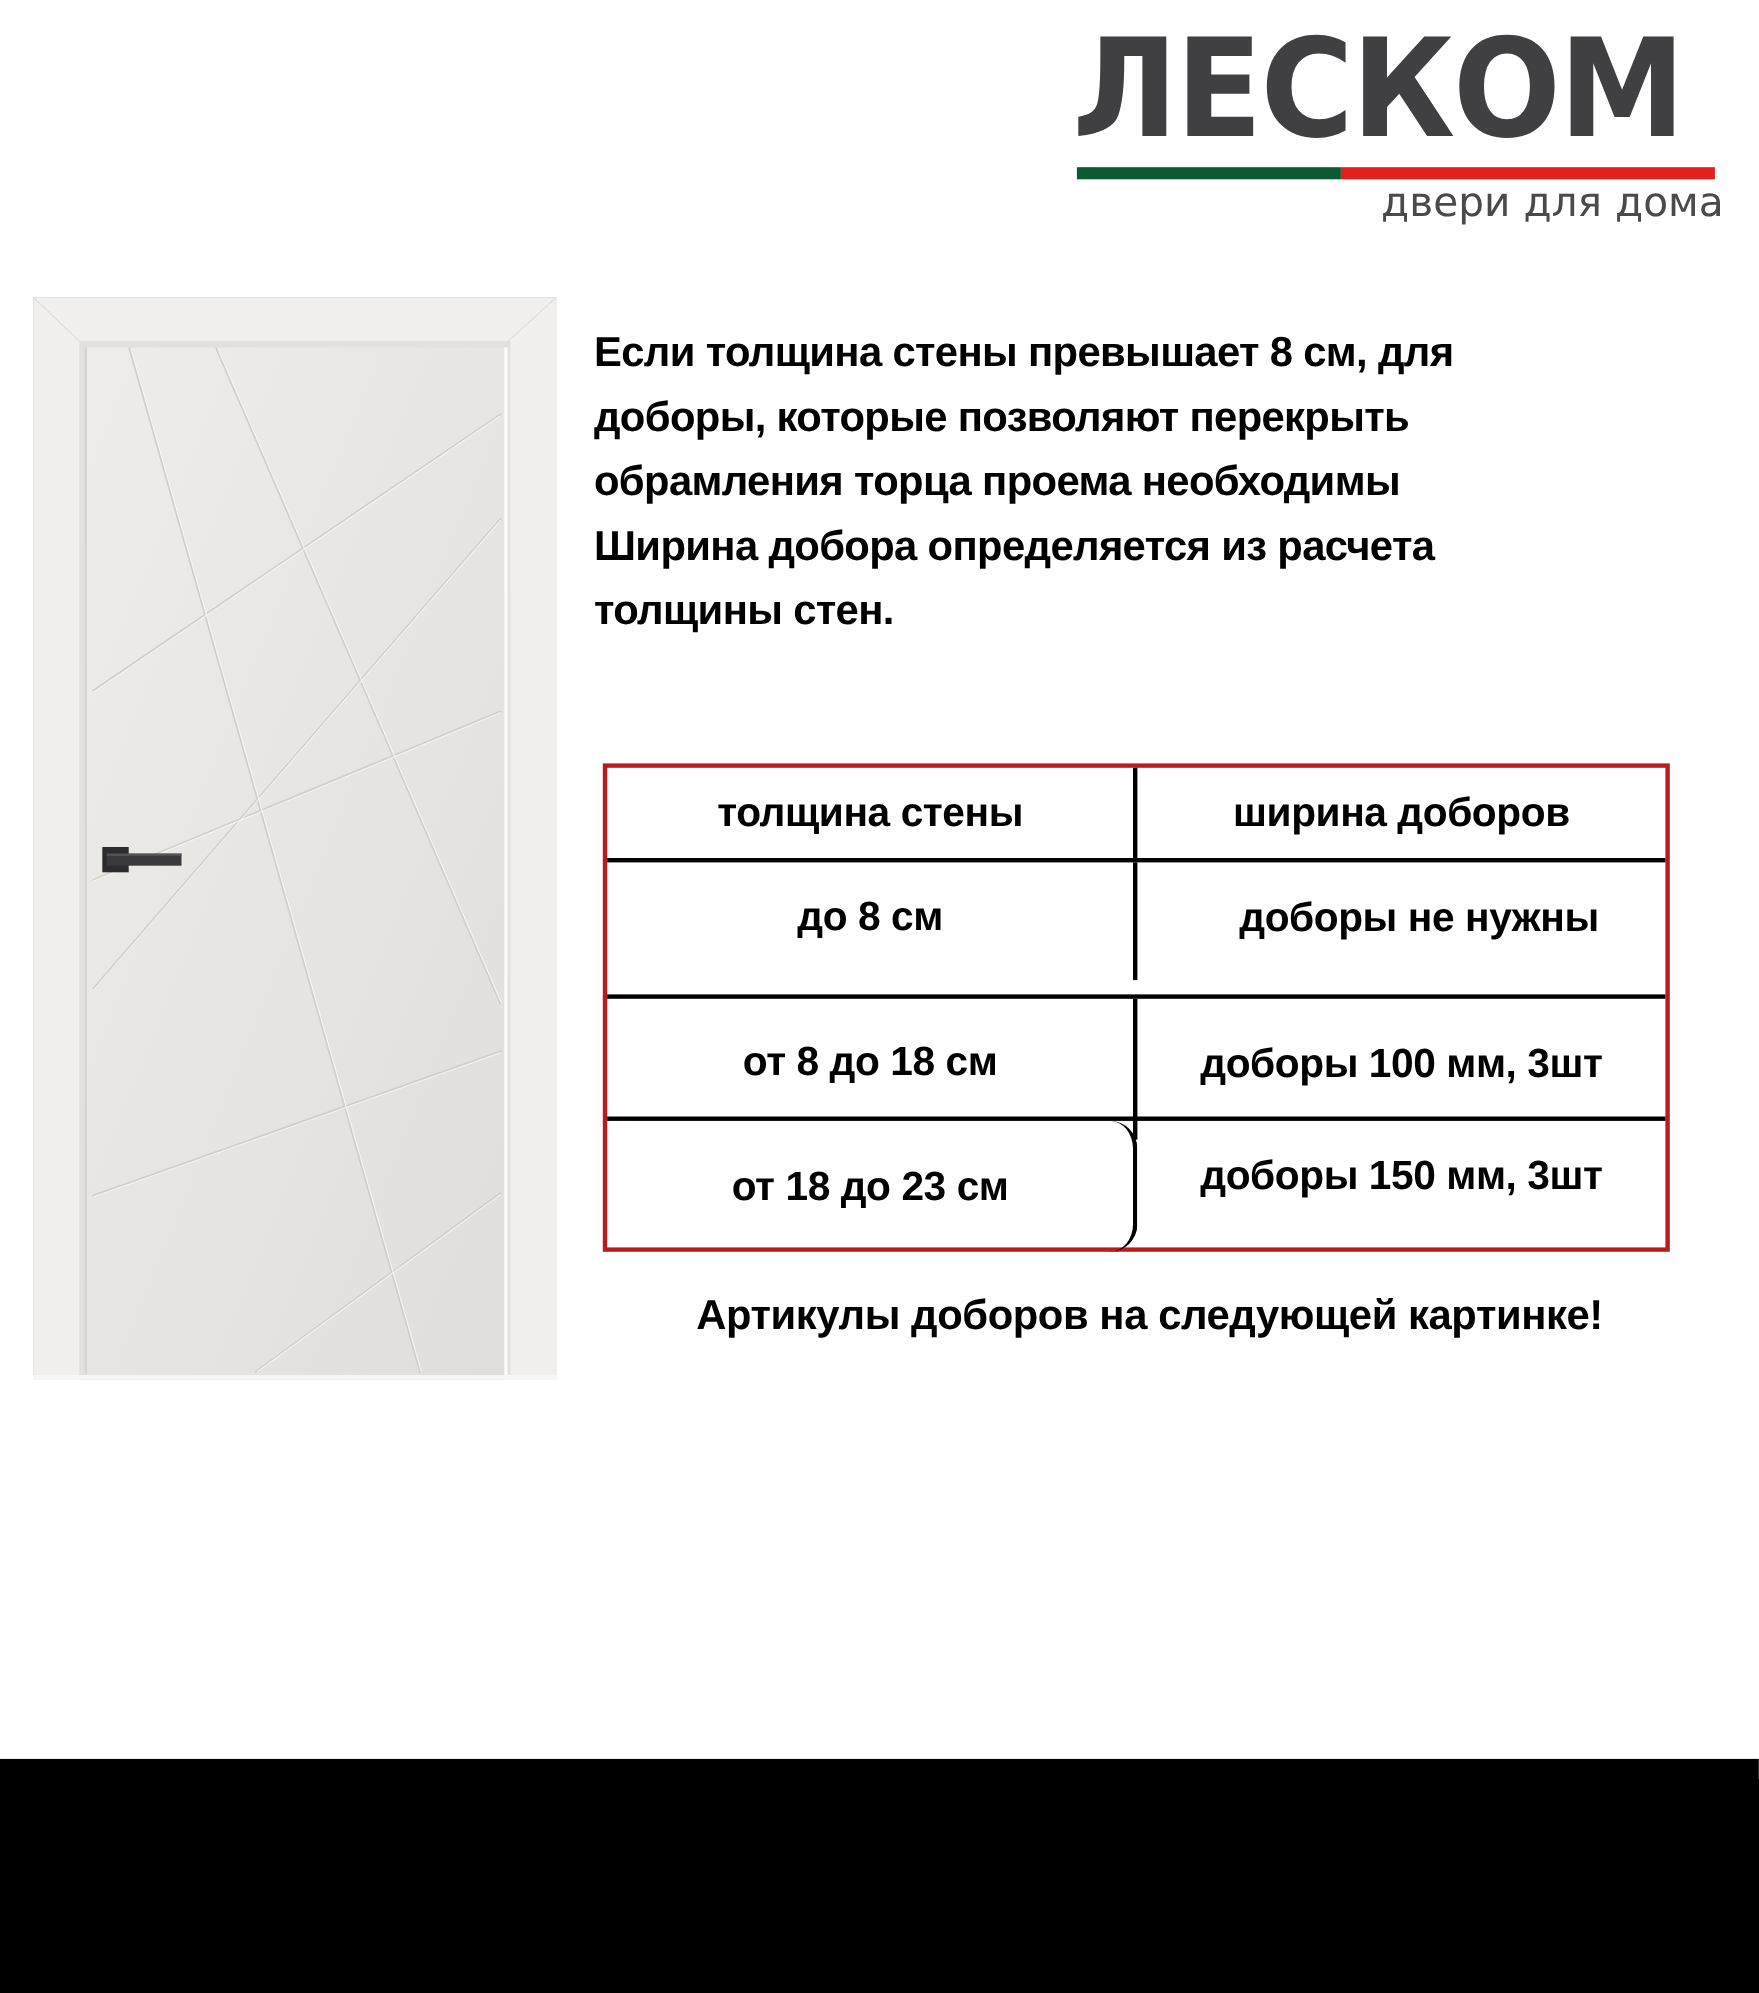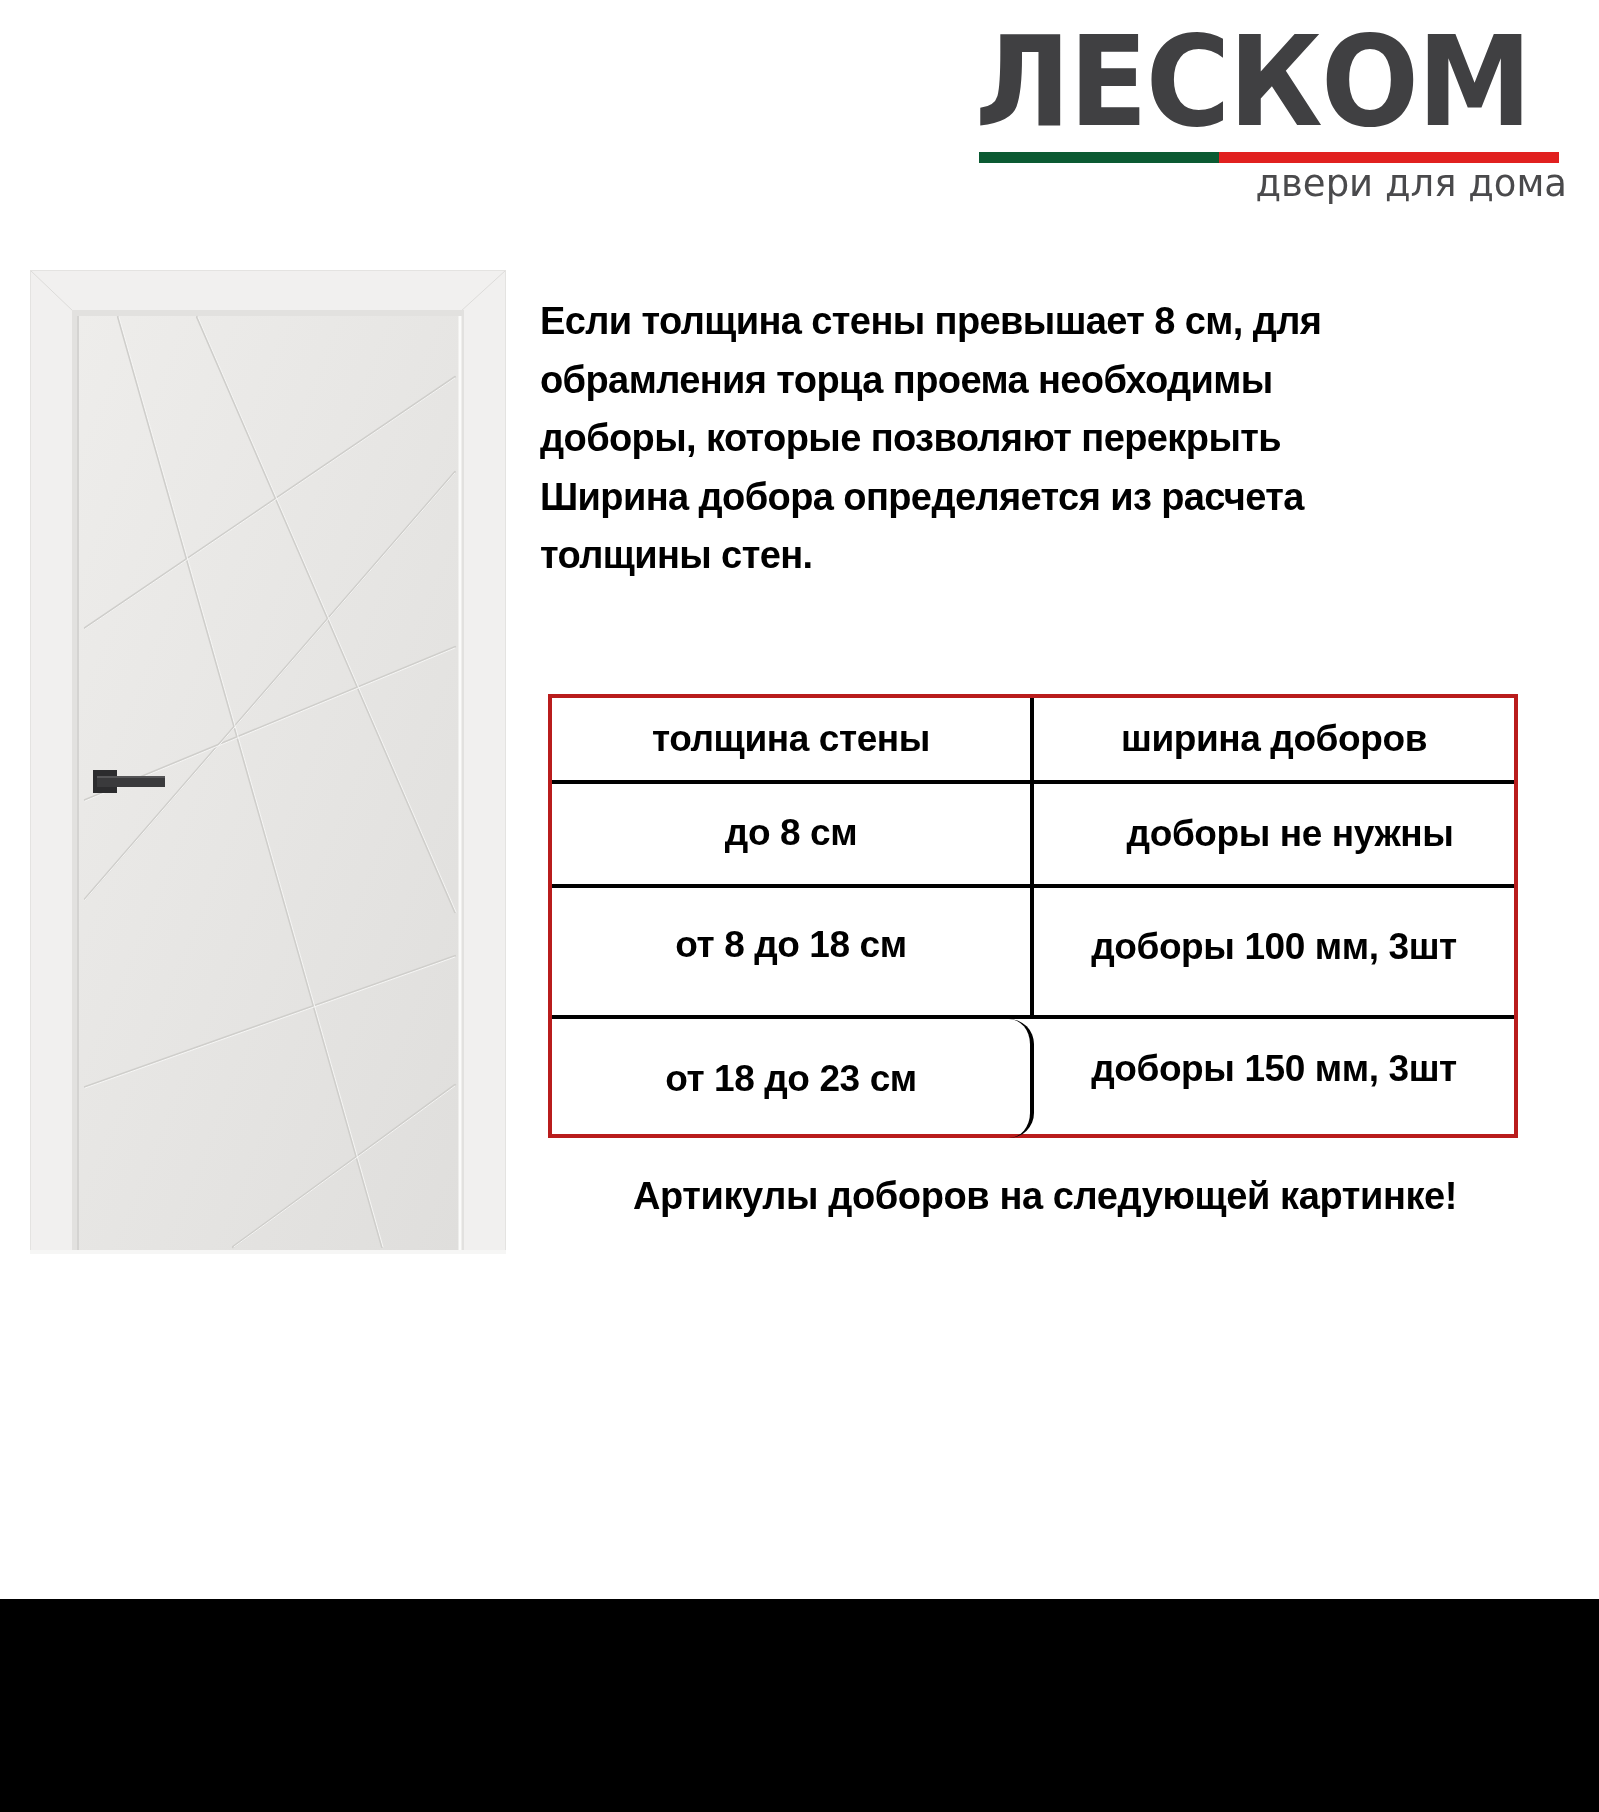--- a/index.html
+++ b/index.html
@@ -110,36 +110,36 @@
       <rect x="67" y="506" width="68" height="11" fill="#3a3a3c"></rect>
       <rect x="67" y="506" width="68" height="2" fill="#555557"></rect>
     </g>
 
     <rect x="0" y="980" width="476" height="4" fill="#f6f6f5"></rect>
   </svg>
 </div>
 
 <div class="desc">
   <span class="line">Если толщина стены превышает 8 см, для</span>
+  <span class="line">доборы, которые позволяют перекрыть</span>
   <span class="line">обрамления торца проема необходимы</span>
-  <span class="line">доборы, которые позволяют перекрыть</span>
   <span class="line">Ширина добора определяется из расчета</span>
   <span class="line">толщины стен.</span>
 </div>
 
 <div class="tbl">
   <div class="row" style="top:0; height:82px;">
     <div class="cell c1">толщина стены</div>
     <div class="cell c2">ширина доборов</div>
   </div>
   <div class="row" style="top:82px; height:107px;">
     <div class="cell c1" style="padding-bottom:10px;">до 8 см</div>
     <div class="cell c2" style="padding-bottom:8px;padding-left:32px;">доборы не нужны</div>
   </div>
-  <div class="row" style="top:186px; height:128px;">
+  <div class="row" style="top:206px; height:128px;">
     <div class="cell c1" style="padding-bottom:14px;">от 8 до 18 см</div>
     <div class="cell c2" style="padding-bottom:10px;">доборы 100 мм, 3шт</div>
   </div>
   <div class="row" style="top:317px; height:119px;">
     <div class="cell c1" style="padding-bottom:0px;border-radius:25px;">от 18 до 23 см</div>
     <div class="cell c2" style="padding-bottom:20px;">доборы 150 мм, 3шт</div>
   </div>
 </div>
 
 <div class="footer-note">Артикулы доборов на следующей картинке!</div>

